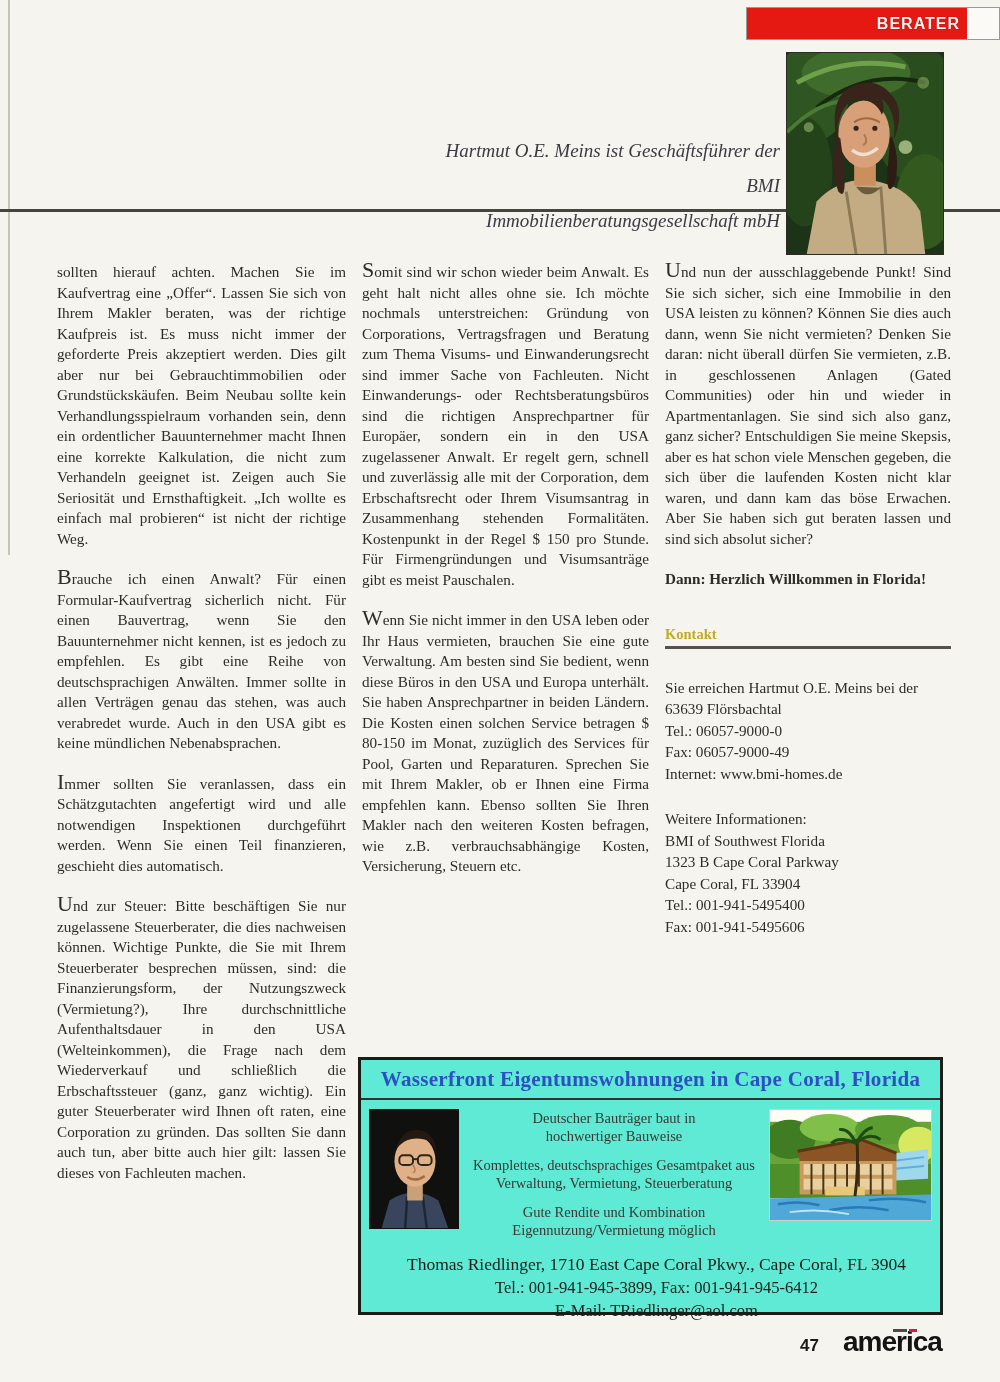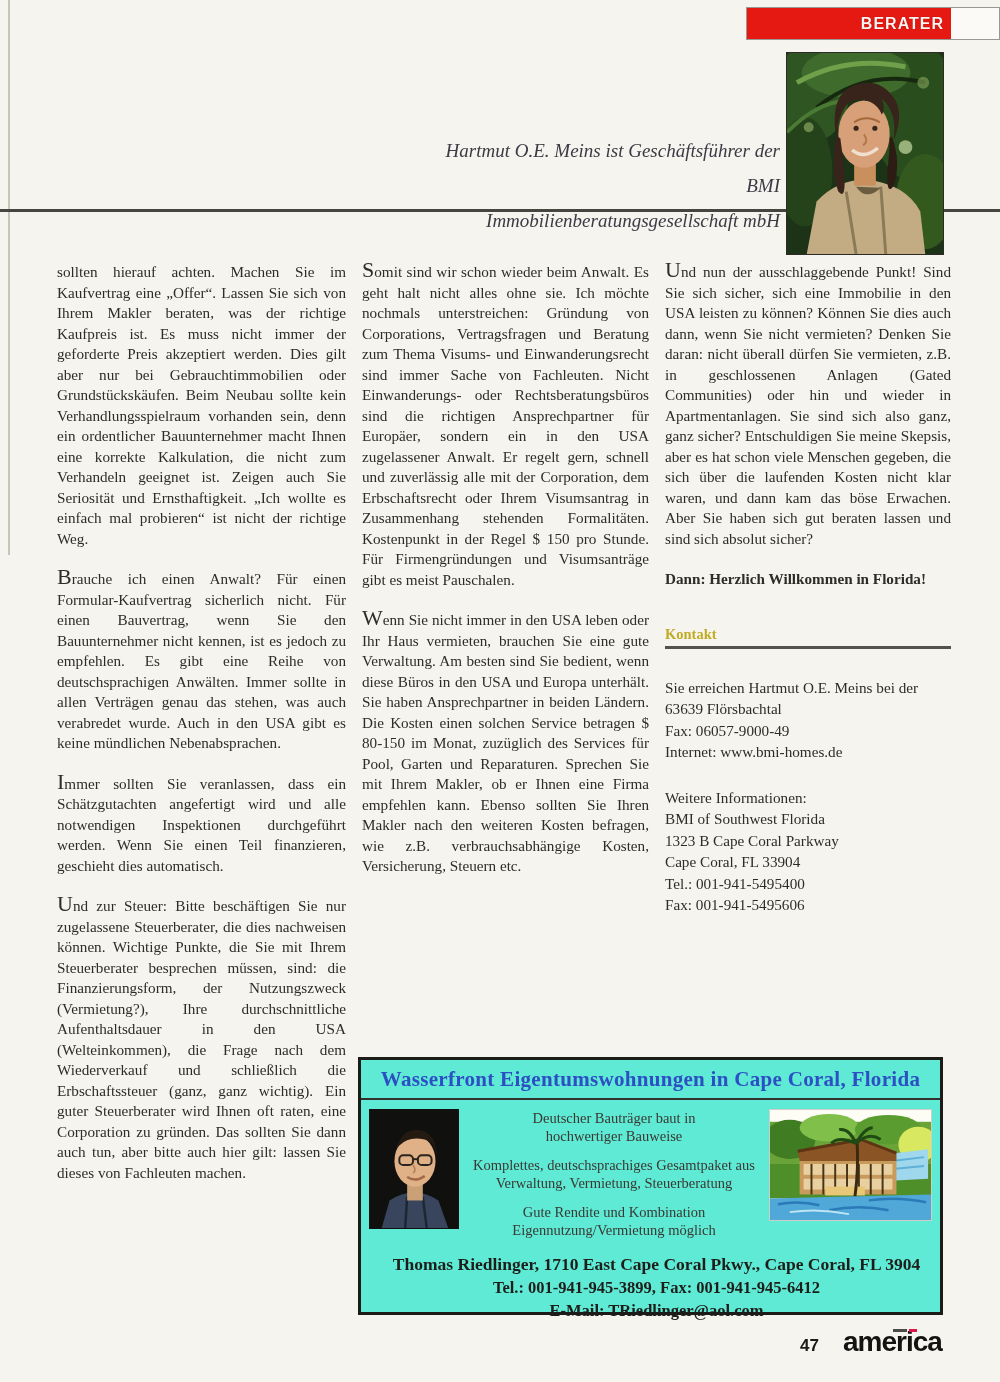--- a/index.html
+++ b/index.html
@@ -5,21 +5,21 @@
   html,body{margin:0;padding:0;background:#d8d6d0;}
   .page{
     position:relative;width:1000px;height:1382px;margin:0 auto;
     background:#f5f4ee;overflow:hidden;
     font-family:"Liberation Serif", serif;color:#2e2c27;
   }
   .left-edge{position:absolute;left:8px;top:0;width:2px;height:555px;background:#b7bba9;opacity:.8;}
   .top-rule{position:absolute;left:0;top:209px;width:1000px;height:3px;background:#47453f;}
   
   .berater-strip{position:absolute;left:746px;top:7px;width:254px;height:33px;border:1px solid #9a9894;background:#fbfaf6;box-sizing:border-box;}
-  .berater-red{position:absolute;left:0;top:0;width:204px;height:100%;background:#e51812;display:flex;align-items:center;justify-content:flex-end;}
+  .berater-red{position:absolute;left:0;top:0;width:220px;height:100%;background:#e51812;display:flex;align-items:center;justify-content:flex-end;}
   .berater-label{font-family:"Liberation Sans", sans-serif;font-weight:bold;font-size:16px;letter-spacing:1px;color:#fdf3ef;padding-right:7px;text-shadow:0 0 1px #7a0a06;}
   
   .portrait{position:absolute;left:786px;top:52px;width:158px;height:203px;border:1px solid #2c2c24;box-sizing:border-box;z-index:2;}
   .portrait svg{display:block;width:100%;height:100%;}
   .caption{position:absolute;left:420px;top:133px;width:360px;text-align:right;font-style:italic;font-size:19px;line-height:1.85;color:#3c3b45;}
   
   .col{position:absolute;top:262px;}
   .col1{left:57px;width:289px;}
   .col2{left:362px;width:287px;}
   .col3{left:665px;width:286px;}
@@ -39,21 +39,21 @@
   .ad-row{display:flex;align-items:flex-start;padding:9px 8px 0;gap:8px;}
   .ad-photo{width:90px;height:120px;border:1px solid #111;box-sizing:border-box;flex:0 0 auto;}
   .ad-photo svg{display:block;width:100%;height:100%;}
   .ad-text{flex:1 1 auto;text-align:center;color:#3a3833;}
   .stanza{font-size:14.5px;line-height:18px;margin:0 auto 11px;}
   .stanza-0{max-width:215px;}
   .stanza-1{max-width:310px;}
   .stanza-2{max-width:280px;}
   .ad-illustration{width:163px;height:112px;flex:0 0 auto;border:1px solid #cfcec6;box-sizing:border-box;}
   .ad-illustration svg{display:block;width:100%;height:100%;}
-  .ad-contact{text-align:center;font-weight:bold;color:#1e1d1a;margin-top:2px;padding-left:12px;}
+  .ad-contact{text-align:center;font-weight:normal;color:#1e1d1a;margin-top:2px;padding-left:12px;}
   .ad-contact-name{font-size:17.5px;line-height:24px;}
   .ad-contact-tel{font-size:16.5px;line-height:23px;}
   .ad-contact-mail{font-size:16.5px;line-height:23px;}
   
   .footer{position:absolute;left:0;top:1326px;width:1000px;height:40px;}
   .page-num{position:absolute;left:800px;top:10px;font-family:"Liberation Sans", sans-serif;font-weight:bold;font-size:17px;color:#1c1b19;}
   .logo{position:absolute;left:843px;top:0;font-family:"Liberation Sans", sans-serif;font-weight:bold;font-size:28px;letter-spacing:-1px;color:#141312;}
   .logo-accent{position:absolute;left:893px;top:3px;width:26px;height:4px;}
   .logo-accent::before{content:"";position:absolute;left:0;top:0;width:14px;height:3px;background:#4c4a46;}
   .logo-accent::after{content:"";position:absolute;left:16px;top:0;width:8px;height:3px;background:#e0164a;}
@@ -125,20 +125,21 @@
   <div class="col col3">
     <p class="cap">Und nun der ausschlaggebende Punkt! Sind Sie sich sicher, sich eine Immobilie in den USA leisten zu können? Können Sie dies auch dann, wenn Sie nicht vermieten? Denken Sie daran: nicht überall dürfen Sie vermieten, z.B. in geschlossenen Anlagen (Gated Communities) oder hin und wieder in Apartmentanlagen. Sie sind sich also ganz, ganz sicher? Entschuldigen Sie meine Skepsis, aber es hat schon viele Menschen gegeben, die sich über die laufenden Kosten nicht klar waren, und dann kam das böse Erwachen. Aber Sie haben sich gut beraten lassen und sind sich absolut sicher?</p>
     <p class="closing">Dann: Herzlich Willkommen in Florida!</p>
 
     <div class="kontakt">
       <div class="kontakt-head">Kontakt</div>
       <div class="kontakt-rule"></div>
       <div class="addr">
         <div>Sie erreichen Hartmut O.E. Meins bei der</div>
         <div>63639 Flörsbachtal</div>
+        <div>Tel.: 06057-9000-0</div>
         <div>Fax: 06057-9000-49</div>
         <div>Internet: www.bmi-homes.de</div>
       </div>
     </div>
 
     <div class="more">
       <div>Weitere Informationen:</div>
       <div>BMI of Southwest Florida</div>
       <div>1323 B Cape Coral Parkway</div>
       <div>Cape Coral, FL 33904</div>

